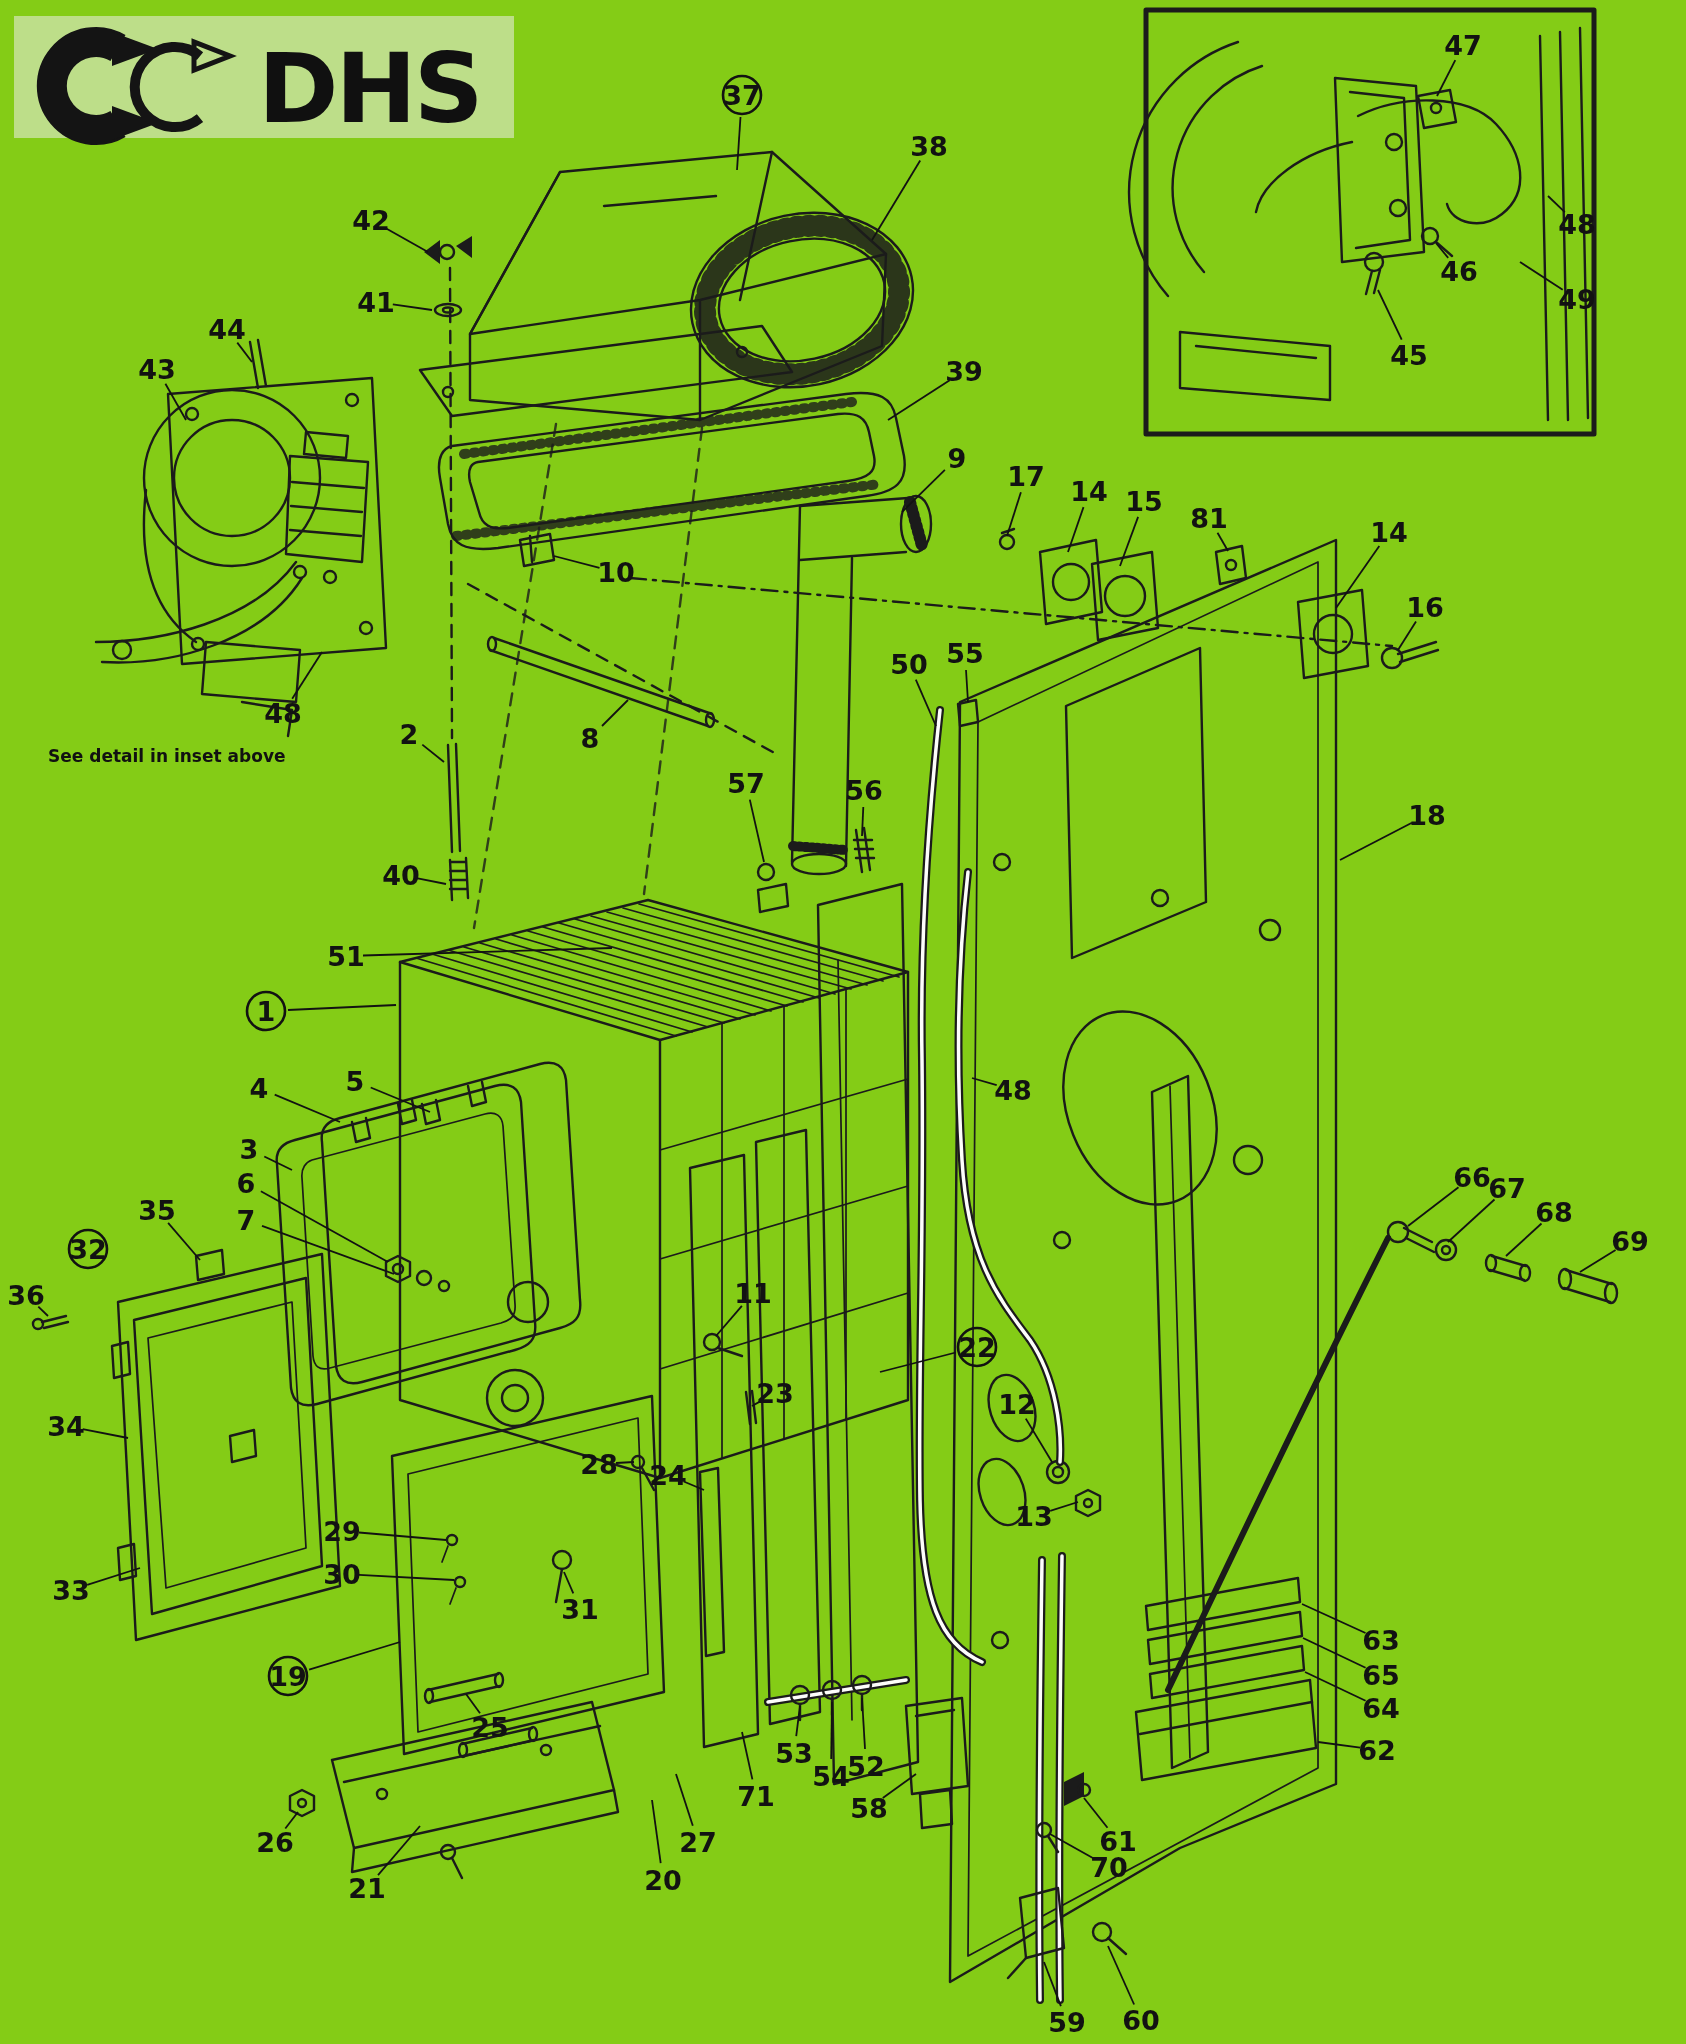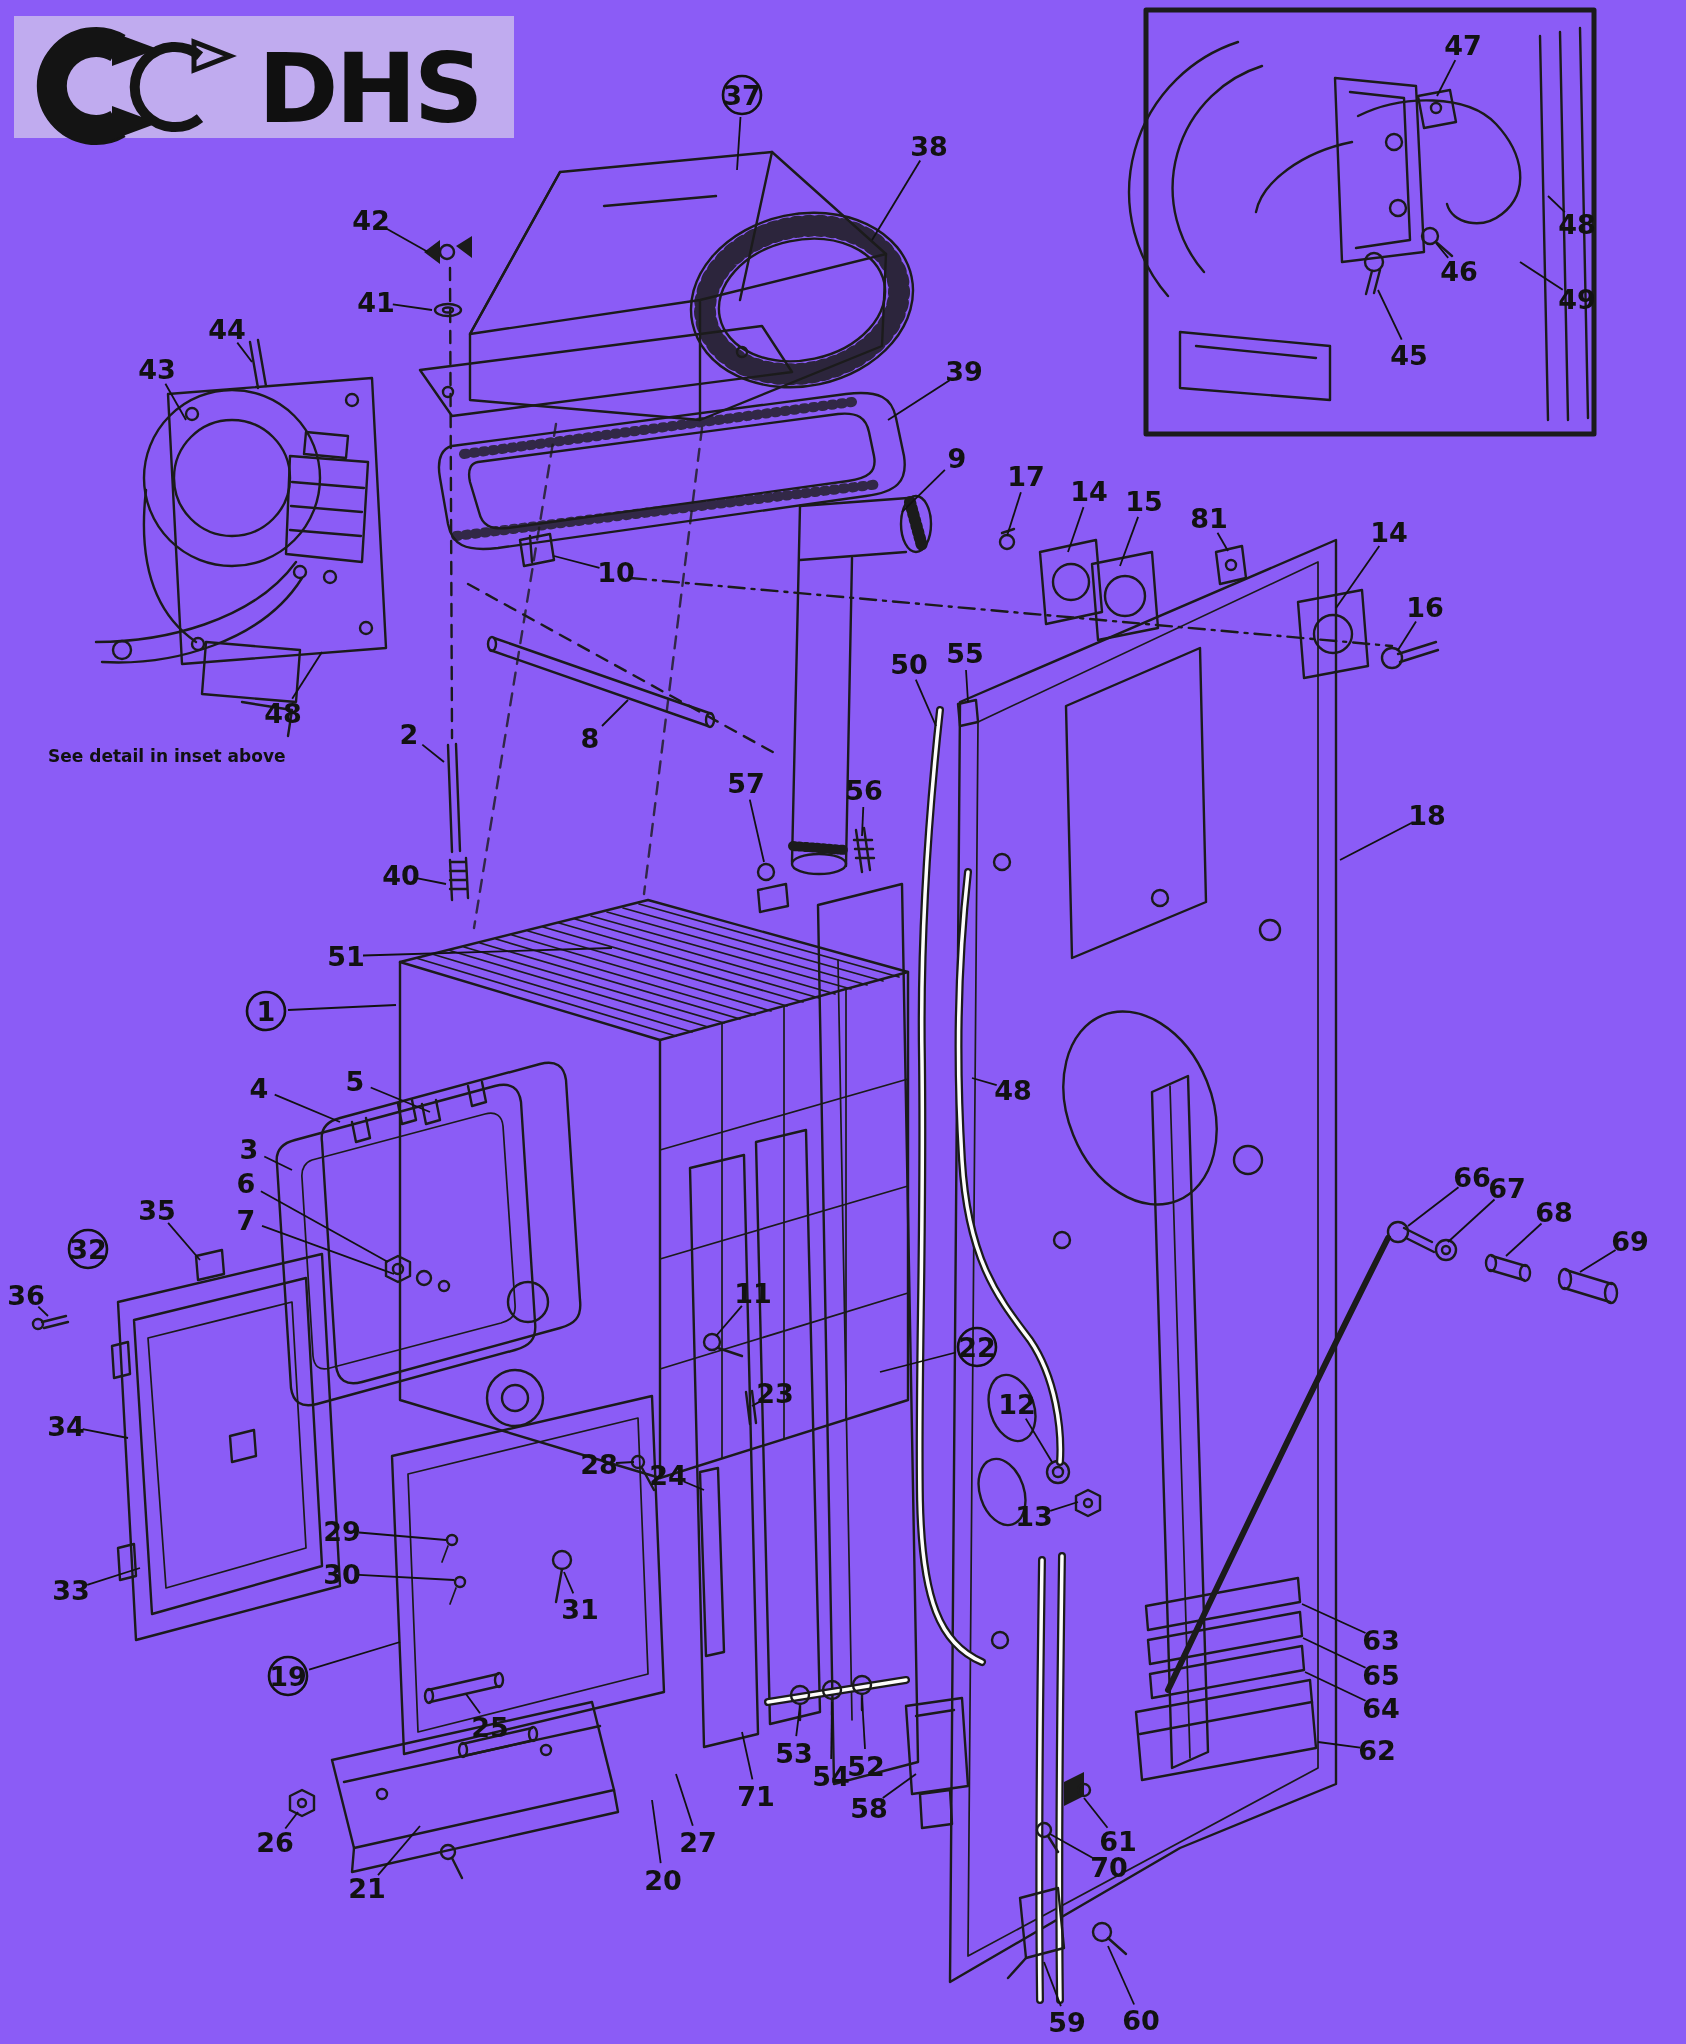--- a/index.html
+++ b/index.html
@@ -1,18 +1,18 @@
 <!DOCTYPE html>
 <html><head>
 <meta charset="utf-8">
 <style>
   html,body{margin:0;padding:0;background:#ffffff;}
   .page{
     width:1686px;height:2044px;position:relative;overflow:hidden;
-    background:#8b5cf6;
+    background:#84cc16;
     font-family:"DejaVu Sans", sans-serif;
   }
   svg{display:block;}
   .ink{stroke:#1b1b1b;fill:none;stroke-width:2.4;stroke-linecap:round;stroke-linejoin:round;}
   .thin{stroke-width:1.7;}
   .tube-o{stroke:#1b1b1b;stroke-width:8;fill:none;stroke-linecap:round;}
   .tube-i{stroke:#fdfdfb;stroke-width:3.5;fill:none;stroke-linecap:round;}
   .pn{font:bold 27px "DejaVu Sans", sans-serif;fill:#121212;text-anchor:middle;dominant-baseline:central;}
   .badge{fill:none;stroke:#121212;stroke-width:2.6;}
   .leader{stroke:#121212;stroke-width:1.8;}

